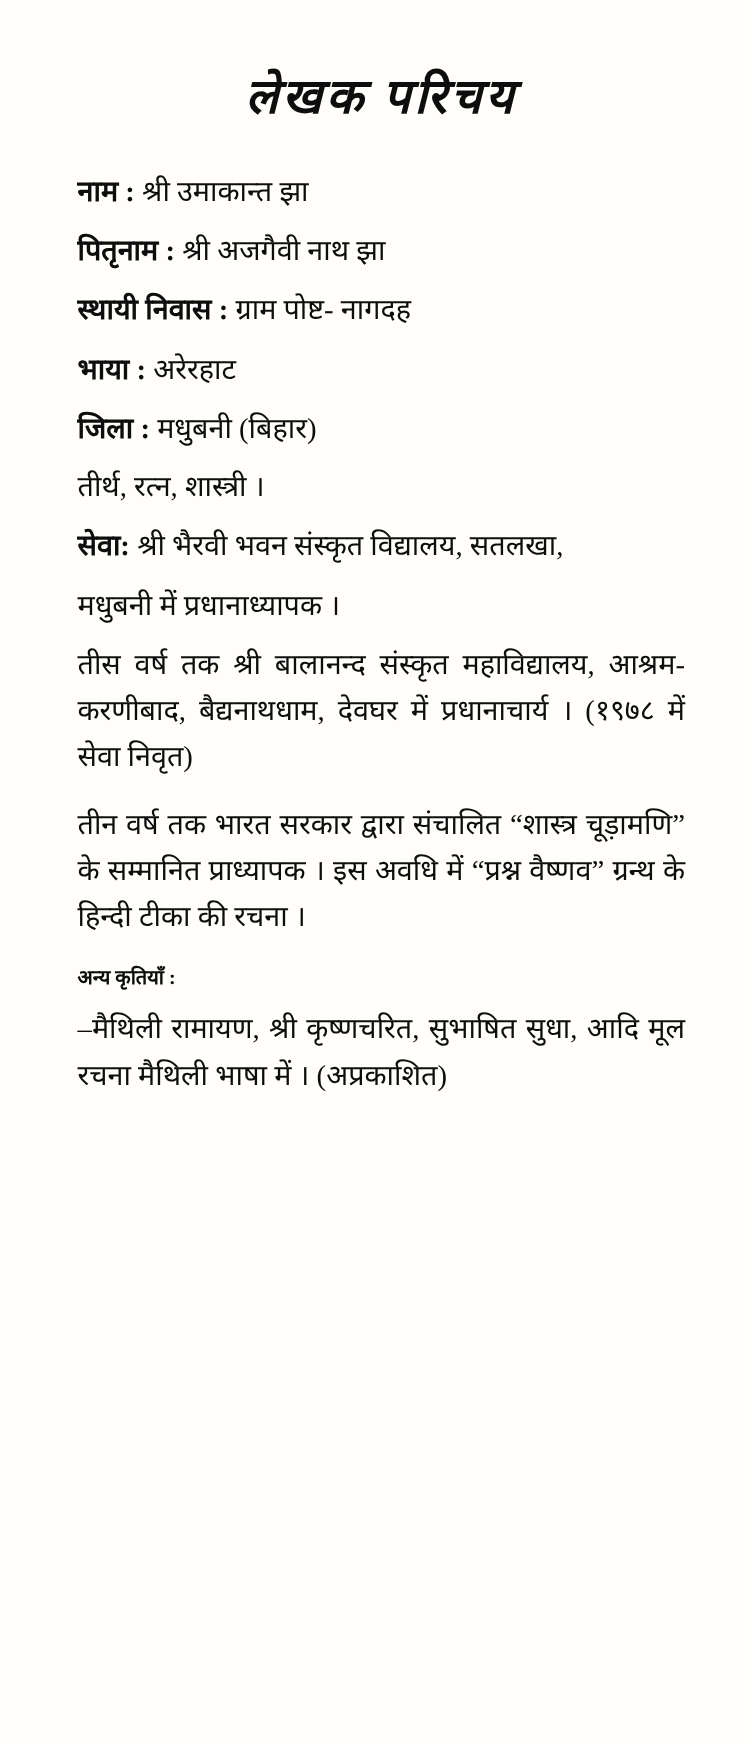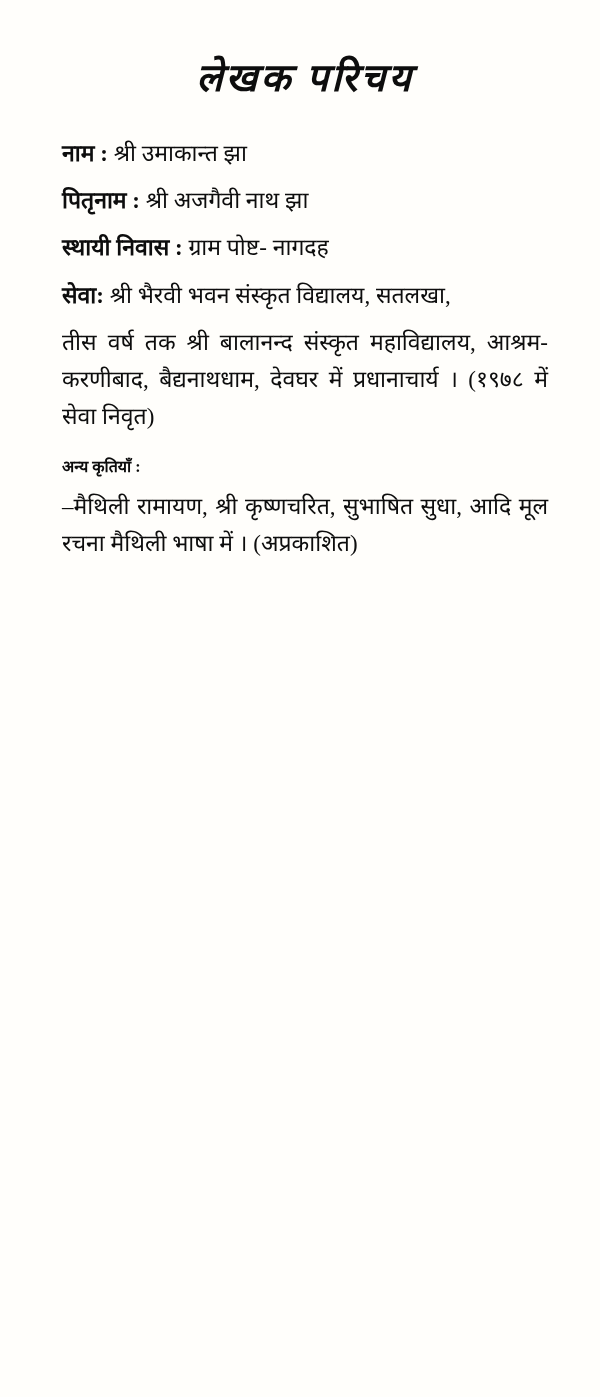--- a/index.html
+++ b/index.html
@@ -82,30 +82,39 @@
     </p>
 
     <p class="field-line">
       <span class="field-label">पितृनाम :</span><span class="field-value"> श्री अजगैवी नाथ झा</span>
     </p>
 
     <p class="field-line">
       <span class="field-label">स्थायी निवास :</span><span class="field-value"> ग्राम पोष्ट- नागदह</span>
     </p>
 
+    <p class="field-line">
+      <span class="field-label">भाया :</span><span class="field-value"> अरेरहाट</span>
+    </p>
+
+    <p class="field-line">
+      <span class="field-label">जिला :</span><span class="field-value"> मधुबनी (बिहार)</span>
+    </p>
 
 
-
+    <p class="field-line">तीर्थ, रत्न, शास्त्री ।</p>
 
     <p class="field-line">
       <span class="field-label">सेवा:</span><span class="field-value"> श्री भैरवी भवन संस्कृत विद्यालय, सतलखा,</span>
     </p>
+    <p class="field-line">मधुबनी में प्रधानाध्यापक ।</p>
 
     <p class="para loose sect-gap">तीस वर्ष तक श्री बालानन्द संस्कृत महाविद्यालय, आश्रम-करणीबाद, बैद्यनाथधाम, देवघर में प्रधानाचार्य । (१९७८ में सेवा निवृत)</p>
 
 
+    <p class="para loose">तीन वर्ष तक भारत सरकार द्वारा संचालित “शास्त्र चूड़ामणि” के सम्मानित प्राध्यापक । इस अवधि में “प्रश्न वैष्णव” ग्रन्थ के हिन्दी टीका की रचना ।</p>
 
     <p class="sub-head">अन्य कृतियाँ :</p>
 
     <p class="dash-item last">–मैथिली रामायण, श्री कृष्णचरित, सुभाषित सुधा, आदि मूल रचना मैथिली भाषा में । (अप्रकाशित)</p>
 
   </div>
 </div>
 
 </body></html>

